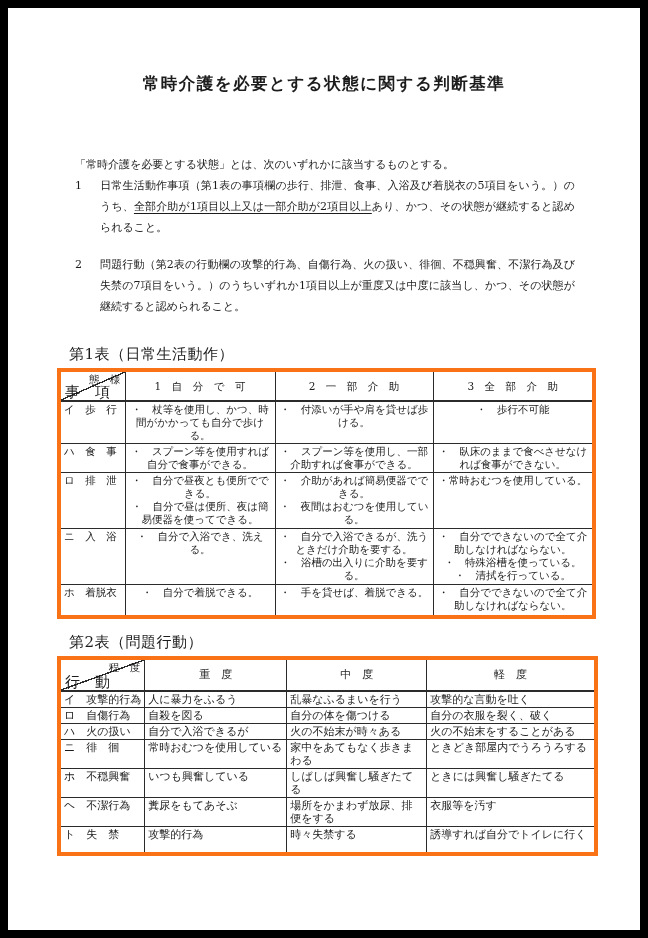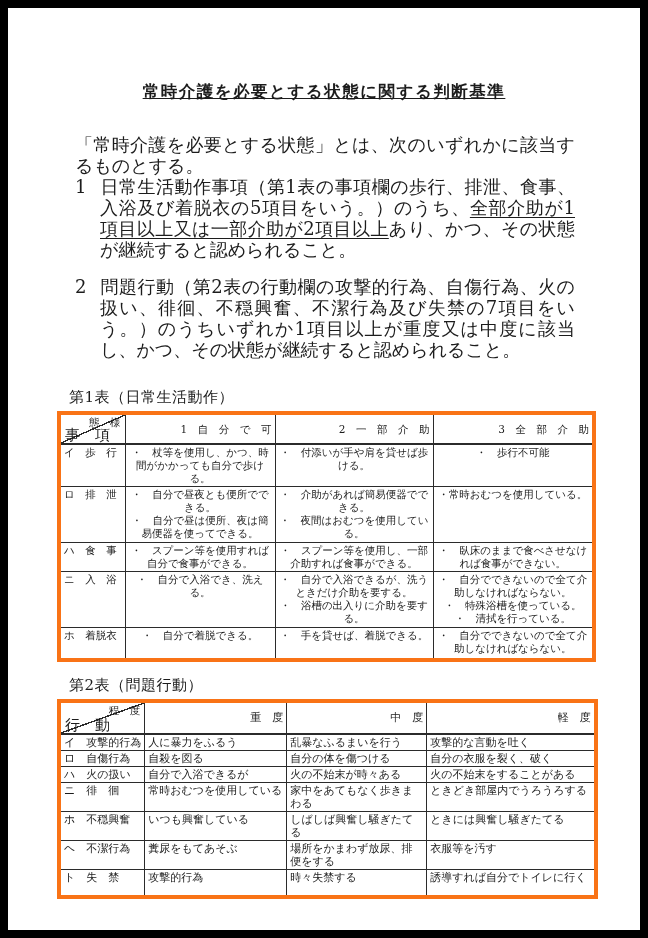--- a/index.html
+++ b/index.html
@@ -3,27 +3,27 @@
 <meta charset="utf-8">
 <style>
   html,body { margin:0; padding:0; background:#000; }
   .frame {
     width:632px; height:922px; margin:8px; background:#fff;
     position:relative; box-sizing:border-box; overflow:hidden;
     font-family:"DejaVu Serif","Liberation Serif",serif;
     color:#1c1c1c;
   }
   .doc-title {
-    margin:12px; padding-top:60px;
+    margin:4px; padding-top:60px;
     text-align:center; font-size:16.5px; font-weight:600;
-    letter-spacing:1.5px; line-height:24px;text-decoration:underline;
+    letter-spacing:1.5px; line-height:24px;
   }
   .textblock {
-    margin:30px 0 0 67px; width:500px;
-    font-size:18px; line-height:21px; text-align:justify;
+    margin:58px 0 0 67px; width:500px;
+    font-size:11px; line-height:21px; text-align:justify;
   }
   .intro { margin:0; }
   .list-item { padding-left:25px; text-indent:-25px; }
   .num { display:inline-block; width:25px; text-indent:0; }
   .li2 { margin-top:16px; }
   .ul { text-decoration:underline; text-underline-offset:3px; }
 
   .tbl-title { margin:28px 0 4px 61px; font-size:15px; letter-spacing:0.5px; }
   .t2t { margin-top:14px; }
 
@@ -31,21 +31,21 @@
     border-collapse:collapse; table-layout:fixed;
     margin-left:49px; border:4px solid #f97316;
   }
   table.tbl td {
     border:1px solid #2b2b2b; vertical-align:top;
     padding:1px 3px; font-size:10.5px; line-height:13px;
     overflow:hidden; word-break:break-all;
   }
   table.tbl2 td { font-size:11px; }
   tr.hrow td { border-bottom-width:2px; vertical-align:middle; }
-  td.hcell { text-align:right; font-size:11px; white-space:nowrap; }
+  td.hcell { text-align:center; font-size:11px; white-space:nowrap; }
   td.itemcell { padding-top:2px; padding-left:4px; white-space:nowrap; }
   td.corner {
     position:relative; padding:0;
     background:linear-gradient(to bottom right,
       #fff calc(50% - 0.7px), #2b2b2b calc(50% - 0.7px),
       #2b2b2b calc(50% + 0.7px), #fff calc(50% + 0.7px));
   }
   .c-top { position:absolute; top:1px; right:4px; font-size:10.5px; }
   .c-bot { position:absolute; bottom:1px; left:4px; font-size:15px; }
   .bl { margin:0;text-align:center; }
@@ -87,44 +87,44 @@
         <td>
             <div class="bl">・　杖等を使用し、かつ、時間がかかっても自分で歩ける。</div>
           </td>
         <td>
             <div class="bl">・　付添いが手や肩を貸せば歩ける。</div>
           </td>
         <td>
             <div class="bl">・　歩行不可能</div>
           </td>
       </tr>
+      <tr style="height:28px">
+        <td class="itemcell">ハ　食　事</td>
+        <td>
+            <div class="bl">・　スプーン等を使用すれば自分で食事ができる。</div>
+          </td>
+        <td>
+            <div class="bl">・　スプーン等を使用し、一部介助すれば食事ができる。</div>
+          </td>
+        <td>
+            <div class="bl">・　臥床のままで食べさせなければ食事ができない。</div>
+          </td>
+      </tr>
       <tr style="height:56px">
         <td class="itemcell">ロ　排　泄</td>
         <td>
           <div class="bl">・　自分で昼夜とも便所でできる。</div>
           <div class="bl">・　自分で昼は便所、夜は簡易便器を使ってできる。</div>
         </td>
         <td>
           <div class="bl">・　介助があれば簡易便器でできる。</div>
           <div class="bl">・　夜間はおむつを使用している。</div>
         </td>
         <td>
             <div class="bl">・常時おむつを使用している。</div>
-          </td>
-      </tr>
-      <tr style="height:28px">
-        <td class="itemcell">ハ　食　事</td>
-        <td>
-            <div class="bl">・　スプーン等を使用すれば自分で食事ができる。</div>
-          </td>
-        <td>
-            <div class="bl">・　スプーン等を使用し、一部介助すれば食事ができる。</div>
-          </td>
-        <td>
-            <div class="bl">・　臥床のままで食べさせなければ食事ができない。</div>
           </td>
       </tr>
       <tr style="height:56px">
         <td class="itemcell">ニ　入　浴</td>
         <td>
             <div class="bl">・　自分で入浴でき、洗える。</div>
           </td>
         <td>
           <div class="bl">・　自分で入浴できるが、洗うときだけ介助を要する。</div>
           <div class="bl">・　浴槽の出入りに介助を要する。</div>

